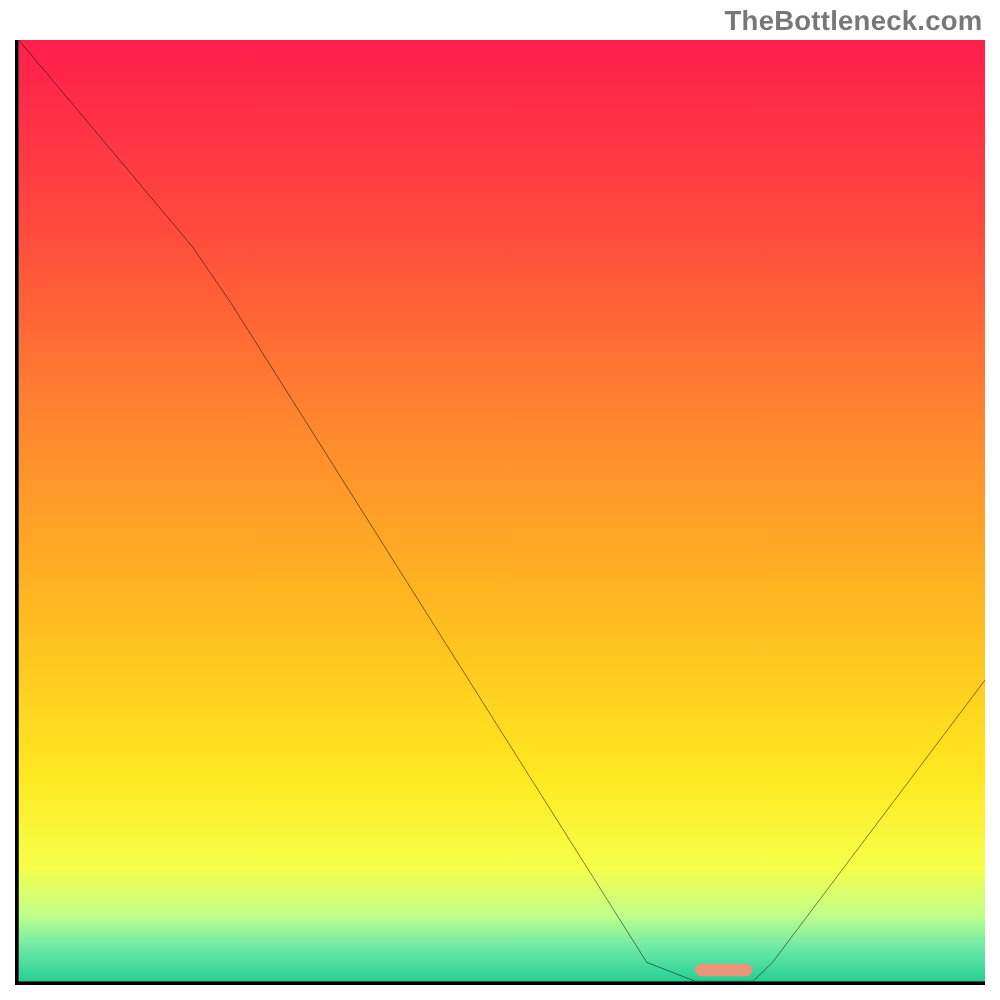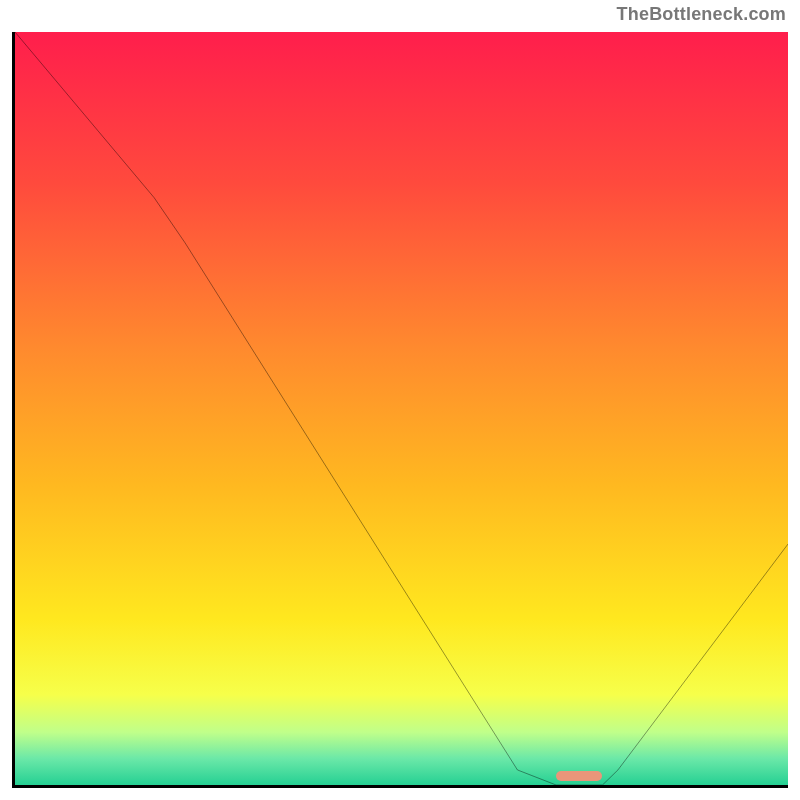--- a/index.html
+++ b/index.html
@@ -13,21 +13,21 @@
   }
   .frame {
     position: relative;
     width: 800px;
     height: 800px;
   }
   .watermark {
     position: absolute;
     top: 4px;
     right: 14px;
-    font-size: 18px;
+    font-size: 22px;
     font-weight: 600;
     color: #777;
     letter-spacing: 0.2px;
     z-index: 40;
   }
   .plot {
     position: absolute;
     left: 12px;
     top: 32px;
     width: 776px;

